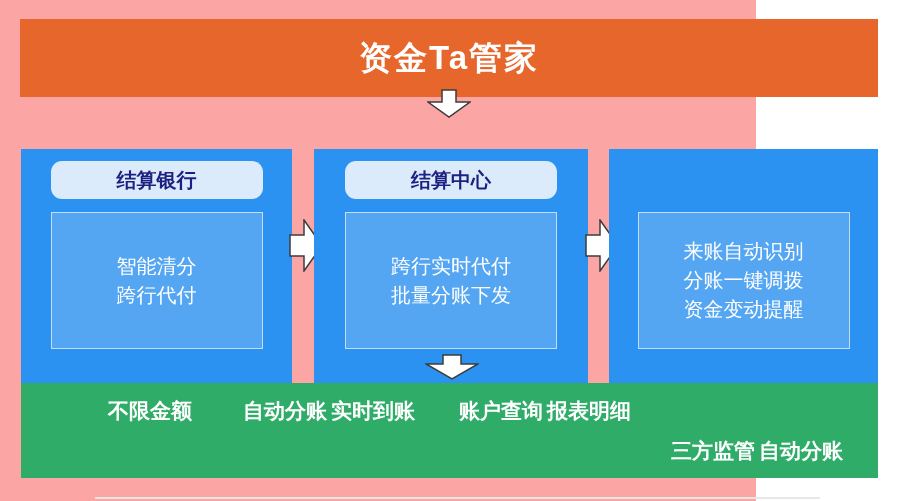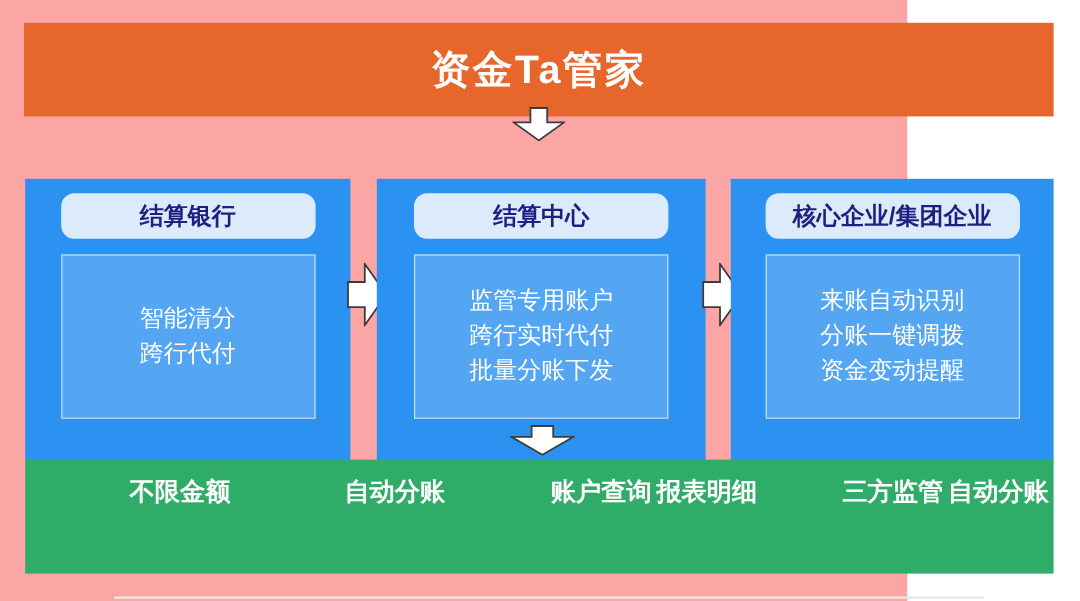--- a/index.html
+++ b/index.html
@@ -58,21 +58,21 @@
   .fcol{
     position:absolute;top:13px;transform:translateX(-50%);
     display:flex;flex-direction:row;gap:4px;align-items:center;
   }
   .fcol span{
     color:#ffffff;font-size:21px;font-weight:bold;line-height:30px;white-space:nowrap;
   }
   .fcol.f1{left:129px;}
   .fcol.f2{left:308px;justify-content:space-between;}
   .fcol.f3{left:524px;}
-  .fcol.f4{left:767px;}
+  .fcol.f4{left:736px;margin-top:40px;}
 
   .footer-line{
     position:absolute;left:95px;top:497px;width:725px;height:2px;background:#e7e7e7;
   }
 </style>
 </head>
 <body>
 
 <div class="canvas">
 
@@ -100,55 +100,52 @@
     <svg width="34" height="53" viewBox="0 0 34 53">
       <polygon points="1,16 15,16 15,1 33,26.5 15,52 15,37 1,37" fill="#ffffff" stroke="#3C3C3C" stroke-width="1.5" stroke-linejoin="miter"></polygon>
     </svg>
   </div>
 
   <div class="col c2">
     <div class="pill">
       <span>结算中心</span>
     </div>
     <div class="inner">
-      <span>监管专用账户</span>
       <span>跨行实时代付</span>
       <span>批量分账下发</span>
     </div>
   </div>
 
   <div class="arrow arrow-r2">
     <svg width="34" height="53" viewBox="0 0 34 53">
       <polygon points="1,16 15,16 15,1 33,26.5 15,52 15,37 1,37" fill="#ffffff" stroke="#3C3C3C" stroke-width="1.5" stroke-linejoin="miter"></polygon>
     </svg>
   </div>
 
   <div class="col c3">
-    <div class="pill">
-      <span>核心企业/集团企业</span>
-    </div>
     <div class="inner">
       <span>来账自动识别</span>
       <span>分账一键调拨</span>
       <span>资金变动提醒</span>
     </div>
   </div>
 
   <div class="arrow arrow-bottom">
     <svg width="54" height="26" viewBox="0 0 54 26">
       <polygon points="18,1 36,1 36,10 53,10 27,25 1,10 18,10" fill="#ffffff" stroke="#3C3C3C" stroke-width="1.5" stroke-linejoin="miter"></polygon>
     </svg>
   </div>
 
   <div class="green">
     <div class="fcol f1">
       <span>不限金额</span>
     </div>
     <div class="fcol f2">
       <span>自动分账</span>
+      <span>实时到账</span>
     </div>
     <div class="fcol f3">
       <span>账户查询</span>
       <span>报表明细</span>
     </div>
     <div class="fcol f4">
       <span>三方监管</span>
       <span>自动分账</span>
     </div>
   </div>

